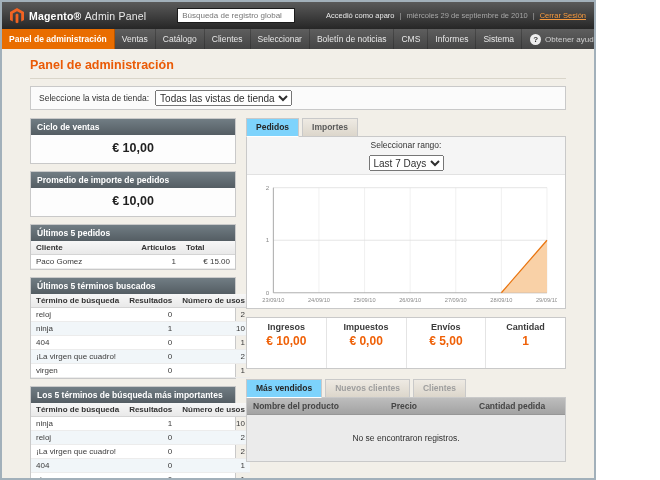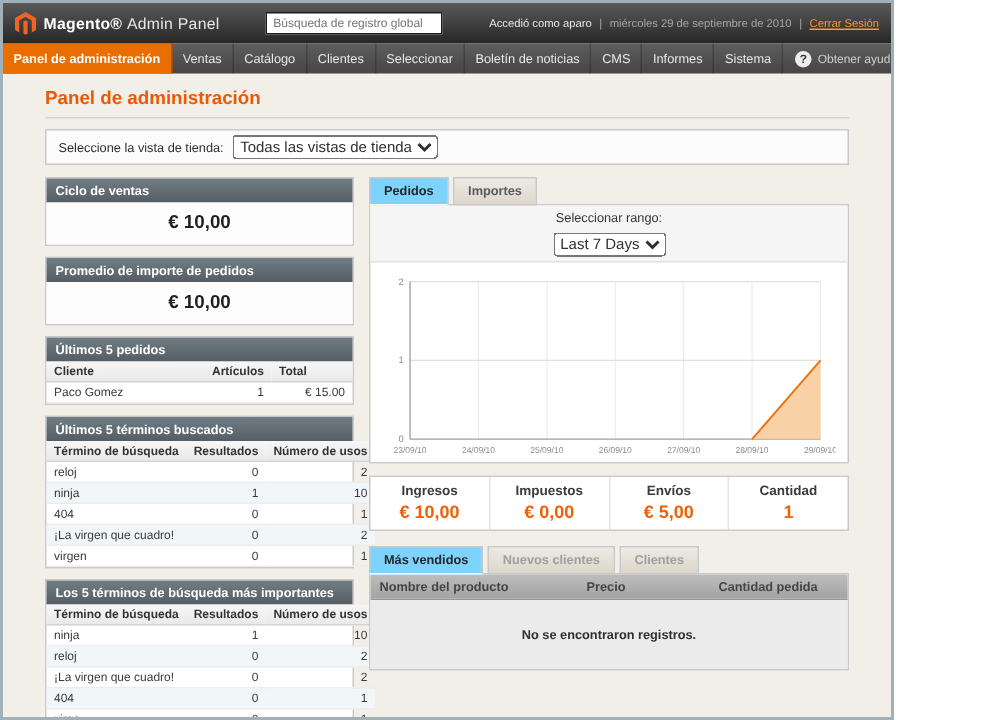--- a/index.html
+++ b/index.html
@@ -50,33 +50,33 @@
   .tab { font-size:8.5px; font-weight:bold; color:#5a5a5a; background:linear-gradient(#eeeae3,#dcd6cb); border:1px solid #c9c9c9; padding:3px 9px 4px; margin-bottom:-1px; cursor:pointer; white-space:nowrap; }
   .tab.active { background:#7dd3fc; color:#262626; border-bottom-color:#fff; }
   .tab.dim { color:#9e9e9e; }
 
   .chart-panel { position:relative; z-index:1; }
   .chart-toolbar { display:flex; justify-content:flex-end; align-items:center; gap:5px; background:#f5f5f5; border-bottom:1px solid #e2e2e2; padding:3px 8px; font-size:8.5px; color:#333;flex-direction:column; }
   .chart-area { padding:6px 8px 2px; }
   .chart-area svg { width:100%; display:block; }
 
   .totals { display:flex; border:1px solid #c9c9c9; background:#fff; margin-top:8px; }
-  .total-cell { flex:1; text-align:center; padding:4px 0 5px; border-left:1px solid #e4e4e4; }
+  .total-cell { flex:1; text-align:center; padding:4px 0 20px; border-left:1px solid #e4e4e4; }
   .total-cell:first-child { border-left:none; }
   .total-label { font-size:9px; font-weight:bold; color:#3b3b3b; }
   .total-value { font-size:12px; font-weight:bold; color:#ef6108; margin-top:2px; }
 
   .bottom-tabs { margin-top:10px; }
   .grid { position:relative; z-index:1; }
   .grid-head { display:flex; background:linear-gradient(#bdbdbd,#a3a3a3); border-bottom:1px solid #979797; }
   .grid-head .gh { font-size:8.5px; font-weight:bold; color:#454545; padding:3px 6px; }
   .gh.c-name { flex:1; }
   .gh.c-price { width:88px; }
   .gh.c-qty { width:92px; }
-  .grid-empty { height:46px; background:#ebebeb; display:flex; align-items:center; justify-content:center; font-size:8.5px; color:#2f2f2f;font-weight:bold; }
+  .grid-empty { height:46px; background:#ebebeb; display:flex; align-items:center; justify-content:center; font-size:8.5px; color:#2f2f2f; }
 </style>
 </head>
 <body>
 
 <div class="window">
 
   <div class="header">
     <div class="logo">
       <svg width="14" height="16" viewBox="0 0 14 16">
         <path fill="#f26322" d="M7 0 L14 4 V12 L11.2 13.6 V5.6 L7 3.2 L2.8 5.6 V13.6 L0 12 V4 Z"></path>

